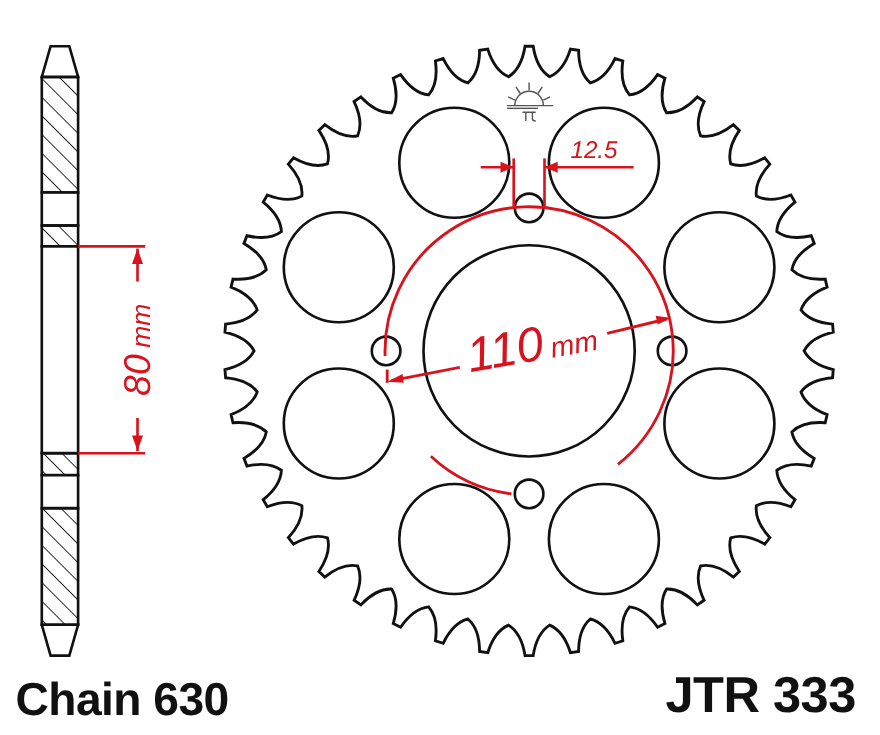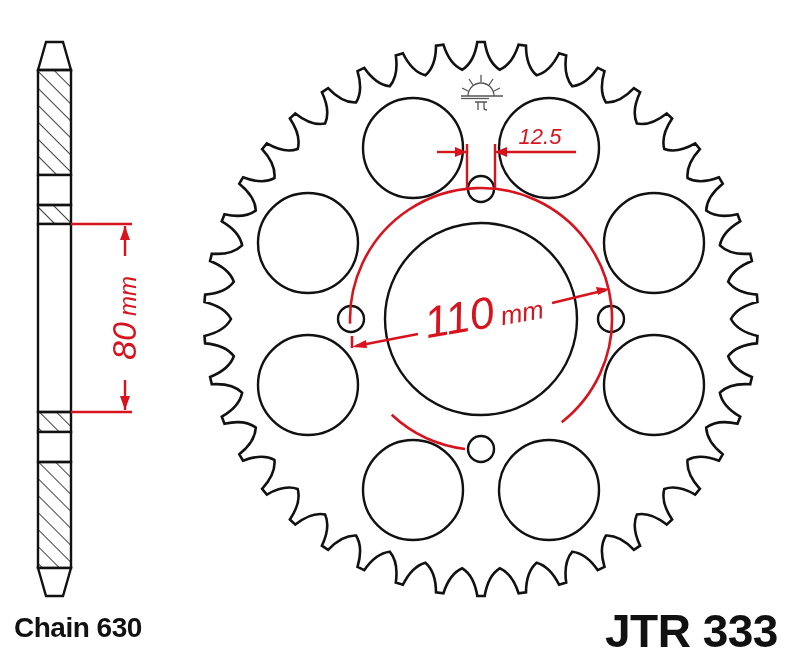--- a/index.html
+++ b/index.html
@@ -1,19 +1,19 @@
 <!DOCTYPE html>
 <html><head>
 <meta charset="utf-8">
 <style>
   html,body{margin:0;padding:0;background:#ffffff;}
   body{width:800px;height:668px;position:relative;overflow:hidden;font-family:"Liberation Sans",sans-serif;}
   #drawing{position:absolute;left:0;top:0;width:800px;height:668px;}
   .label{position:absolute;font-family:"Liberation Sans",sans-serif;font-weight:bold;color:#111111;white-space:nowrap;}
-  #chain-label{left:14px;top:612px;font-size:28px;letter-spacing:-0.5px;}
+  #chain-label{left:14px;top:612px;font-size:42px;letter-spacing:-0.5px;}
   #part-label{left:605px;top:604px;font-size:46px;letter-spacing:-0.5px;}
   .dim{font-family:"Liberation Sans",sans-serif;fill:#d7141e;font-style:italic;}
 </style>
 </head>
 <body>
 
 <svg id="drawing" viewBox="0 0 800 668" xmlns="http://www.w3.org/2000/svg">
   <defs>
     <pattern id="hatch" patternUnits="userSpaceOnUse" width="12" height="12" patternTransform="rotate(-45)">
       <line x1="0" y1="0" x2="0" y2="12" stroke="#111" stroke-width="1.6"></line>

